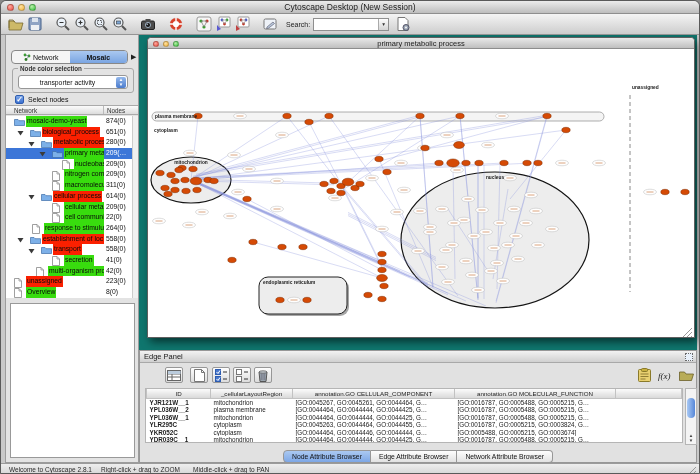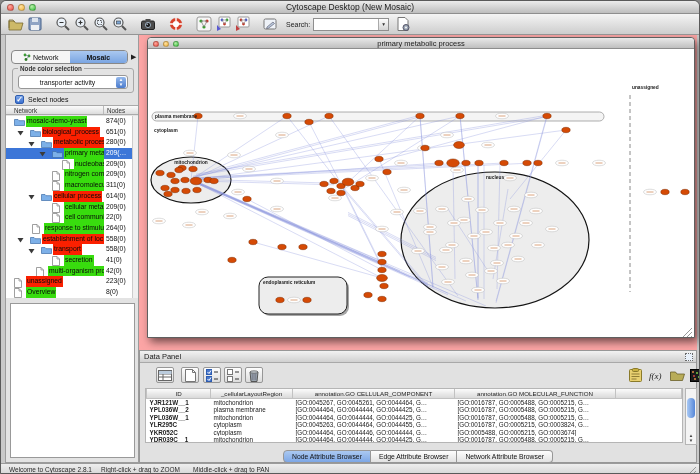--- a/index.html
+++ b/index.html
@@ -44,30 +44,30 @@
 .texp{position:absolute;top:2.4px}
 .ticon{position:absolute;top:1.2px}
 .tlabel{position:absolute;top:0;height:10.7px;white-space:nowrap;overflow:hidden;padding:0 1px}
 .tlabel.green{background:#38dc0e}
 .tlabel.red{background:#fb2000}
 .tnodes{position:absolute;left:100px;top:0;color:#111}
 .trow.sel .tnodes{color:#fff}
 .tree-scroll{position:absolute;left:126px;top:81px;width:6px;height:182px;background:#f0f0f0;border-left:1px solid #ccc}
 .overview{position:absolute;left:4px;top:268px;width:125px;height:155px;background:#fff;border:1px solid #999}
 
-.desktop{position:absolute;left:138px;top:34px;width:558px;height:389px;background:#fca5a5;z-index:5}
+.desktop{position:absolute;left:138px;top:34px;width:558px;height:389px;background:#0f766e;z-index:5}
 .behind{position:absolute;left:0;bottom:0;width:558px;height:13px}
 .iwin{position:absolute;left:8px;top:2px;width:548px;height:301px;border:1px solid #5f5f5f;box-shadow:3px 4px 9px rgba(0,0,0,.55);border-radius:4px 4px 0 0;background:#fff}
 .ititle{position:relative;height:11px;background:linear-gradient(#e9e9e9,#bfbfbf);border-bottom:1px solid #8d8d8d;border-radius:4px 4px 0 0}
 .itl{position:absolute;top:2.5px;width:6px;height:6px;border-radius:50%;border:0.5px solid rgba(0,0,0,.25)}
 .ititle .t{position:absolute;left:0;right:0;top:0.5px;text-align:center;font-size:7.5px;color:#1c1c1c}
 #net-canvas{position:absolute;left:0;top:11px;width:546px;height:288px}
 
 .dpanel{position:absolute;left:138px;top:349px;width:558px;height:113px;background:#e1e1e1;border:1px solid #979797;z-index:12}
-.dp-toolbar{position:absolute;left:8px;top:12px;right:0;height:25px}
+.dp-toolbar{position:absolute;left:17px;top:12px;right:0;height:25px}
 .dbtn{position:absolute;top:4px;width:18px;height:16px;background:linear-gradient(#fefefe,#dcdcdc);border:1px solid #979797;border-radius:2px;display:flex;align-items:center;justify-content:center;padding:0}
 .dbtn2{position:absolute;top:4px;width:17px;height:16px;background:transparent;border:none;display:flex;align-items:center;justify-content:center;padding:0}
 .dtable{position:absolute;left:5px;top:37px;width:538px;height:55px;background:#fff;border:1px solid #b5b5b5;overflow:hidden}
 .dtable table{border-collapse:collapse;table-layout:fixed;width:100%}
 .dtable th{height:9px;background:linear-gradient(#fbfbfb,#d9d9d9);border:1px solid #c2c2c2;border-top:none;font-size:6.2px;font-weight:normal;color:#222;overflow:hidden;white-space:nowrap}
 .dtable td{height:7.6px;font-size:6.3px;padding:0 3px;white-space:nowrap;overflow:hidden;color:#1a1a1a;line-height:7.6px}
 .dtable td.id{font-weight:bold}
 .vscroll{position:absolute;left:545px;top:37px;width:12px;height:57px;background:#f4f4f4;border:1px solid #b5b5b5}
 .vthumb{position:absolute;left:1px;top:9px;width:8px;height:20px;border-radius:4px;background:linear-gradient(90deg,#a9c9f4,#5687d8)}
 .varrows{position:absolute;left:0;bottom:1px;width:10px;font-size:4.5px;line-height:4.5px;color:#444;text-align:center}
@@ -83,21 +83,21 @@
 </style>
 </head>
 <body>
 
 <div class="app">
 
   <div class="titlebar">
     <span class="tl r" style="left:6px"></span>
     <span class="tl y" style="left:17px"></span>
     <span class="tl g" style="left:28px"></span>
-    <div class="wtitle">Cytoscape Desktop (New Mosaic)</div>
+    <div class="wtitle">Cytoscape Desktop (New Session)</div>
   </div>
 
   <div class="toolbar">
     <button class="tbtn">
         <svg width="16" height="16">
           <path d="M1 5 h5 l1.5 2 H15 l-2 7 H1z" fill="#cdb968" stroke="#7a6a30" stroke-width="0.8"></path>
           <path d="M1 12 V4 h4 l1.5 2" fill="none" stroke="#7a6a30" stroke-width="0.8"></path>
         </svg>
       </button>
     <button class="tbtn">
@@ -661,21 +661,21 @@
           <text x="43" y="115" text-anchor="middle" font-size="4.8" font-weight="bold" font-family="&quot;Liberation Sans&quot;,sans-serif" fill="#1a1a1a">mitochondrion</text>
           <text x="347" y="130" text-anchor="middle" font-size="4.8" font-weight="bold" font-family="&quot;Liberation Sans&quot;,sans-serif" fill="#1a1a1a">nucleus</text>
           <text x="115" y="235" text-anchor="start" font-size="4.8" font-weight="bold" font-family="&quot;Liberation Sans&quot;,sans-serif" fill="#1a1a1a">endoplasmic reticulum</text>
           <text x="484" y="40" text-anchor="start" font-size="4.8" font-weight="bold" font-family="&quot;Liberation Sans&quot;,sans-serif" fill="#1a1a1a">unassigned</text>
           <path d="M544 279 L535 288 M544 283 L539 288 M544 287 L543 288" stroke="#999" stroke-width="1" fill="none"></path>
         </svg>
     </div>
   </div>
 
   <div class="dpanel">
-    <div class="panel-title"><span>Data Panel</span><span class="float-ic"></span></div>
+    <div class="panel-title"><span>Edge Panel</span><span class="float-ic"></span></div>
     <div class="dp-toolbar">
       <button class="dbtn" style="left:8px">
           <svg width="14" height="11">
             <rect x="0.5" y="0.5" width="13" height="10" fill="#fff" stroke="#666"></rect>
             <line x1="0.5" y1="4" x2="13.5" y2="4" stroke="#666"></line>
             <line x1="0.5" y1="7" x2="13.5" y2="7" stroke="#666"></line>
             <line x1="5" y1="0.5" x2="5" y2="10.5" stroke="#666"></line>
             <rect x="1" y="1" width="12.5" height="3" fill="#bcd"></rect>
           </svg>
         </button>

